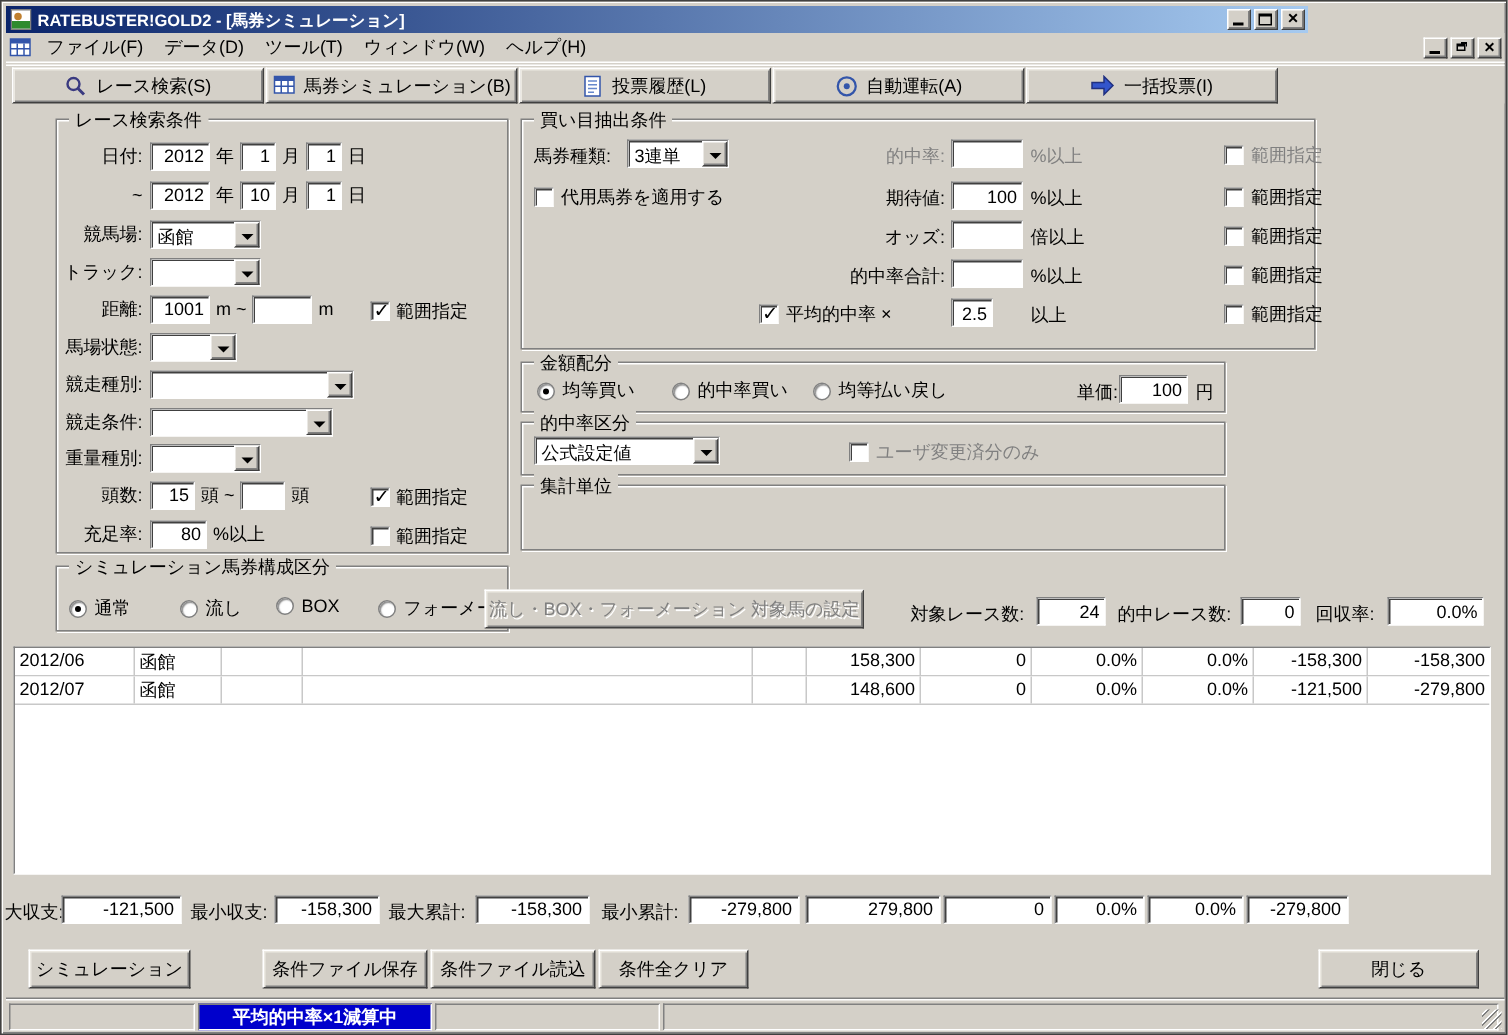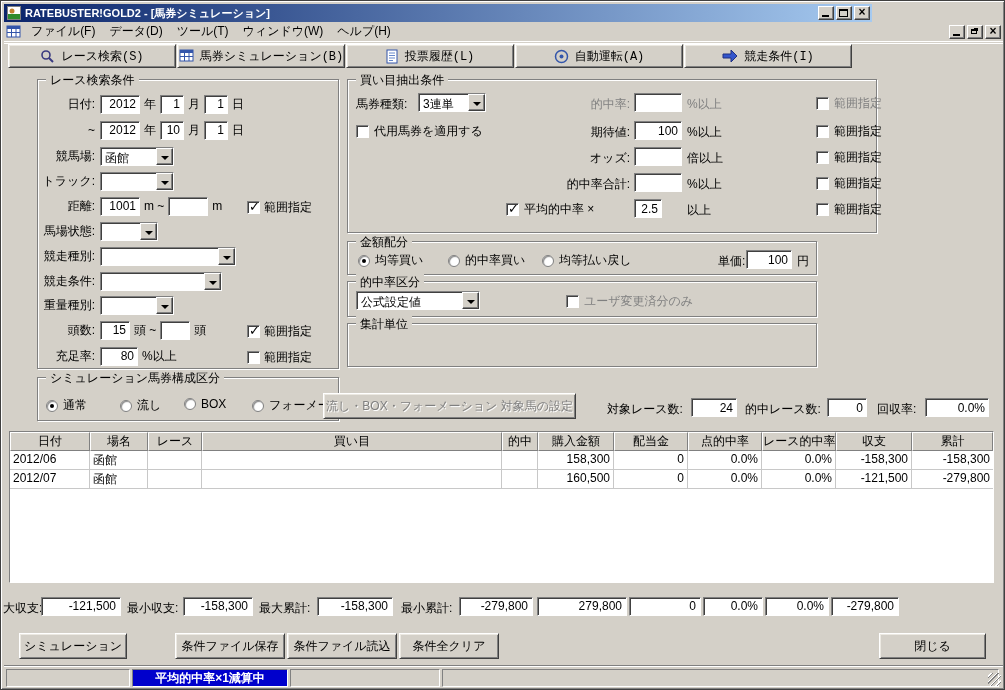--- a/index.html
+++ b/index.html
@@ -27,21 +27,21 @@
   .menubar { position:absolute; left:3px; top:21px; width:999px; height:20px; background:#d4d0c8;
              display:flex; align-items:center; padding:0 2px; border-bottom:1px solid #fff; }
   .mdiicon { width:18px; height:16px; display:flex; align-items:center; }
   .mitem { padding:2px 7px; white-space:nowrap; }
   .mspace { flex:1; }
   .mdibtn { width:16px; height:14px; margin-left:2px; background:#d4d0c8; position:relative;
             border:1px solid; border-color:#fff #404040 #404040 #fff; box-shadow: inset -1px -1px 0 #808080; }
 
   
   .toolbar { position:absolute; left:3px; top:42px; width:999px; height:26px; background:#d4d0c8;
-             border-top:1px solid #fff; display:flex; align-items:flex-start; padding-left:4px;font-family:Liberation Mono, monospace; }
+             border-top:1px solid #fff; display:flex; align-items:flex-end; padding-left:4px; }
   .tbtn { width:168px; height:24px; margin-right:1px; background:#d4d0c8;
           border:1px solid; border-color:#fff #404040 #404040 #fff;
           box-shadow: inset 1px 1px 0 #ece9e2, inset -1px -1px 0 #808080;
           display:flex; align-items:center; justify-content:center; gap:6px; white-space:nowrap; }
 
   
   .group { position:absolute; border:1px solid #808080; box-shadow: 1px 1px 0 #fff, inset 1px 1px 0 #fff; margin-left: 28px; }
   .legend { position:absolute; top:-8px; left:8px; background:#d4d0c8; padding:0 4px; white-space:nowrap; }
 
   
@@ -200,21 +200,21 @@
       <svg width="15" height="15" viewBox="0 0 15 15">
           <circle cx="7.5" cy="7.5" r="6" fill="none" stroke="#3355aa" stroke-width="1.5"></circle>
           <circle cx="7.5" cy="7.5" r="2" fill="#3355aa"></circle>
         </svg>
       <span>自動運転(A)</span>
     </div>
     <div class="tbtn">
       <svg width="16" height="14" viewBox="0 0 16 14">
           <path d="M1 5 h8 v-4 l6 6 -6 6 v-4 h-8 z" fill="#3355cc" stroke="#203080"></path>
         </svg>
-      <span>競走条件(I)</span>
+      <span>一括投票(I)</span>
     </div>
   </div>
 
   <div class="group" style="left:8px; top:78px; width:302px; height:290px">
     <span class="legend">レース検索条件</span>
 
     <div class="grow" style="top:14px">
       <span class="glbl">日付:</span>
       <input class="tfield num" style="width: 40px;" value="2012">
       <span class="unit">年</span>
@@ -446,53 +446,40 @@
 
   <button class="btn grayed" style="position:absolute; left:322px; top:392px; width:253px; height:26px">流し・BOX・フォーメーション 対象馬の設定</button>
   <span class="plbl2" style="left:606px; top:400px">対象レース数:</span>
   <input class="tfield num pf2" style="left: 690px; top: 397px; width: 46px;" value="24">
   <span class="plbl2" style="left:744px; top:400px">的中レース数:</span>
   <input class="tfield num pf2" style="left: 826px; top: 397px; width: 40px;" value="0">
   <span class="plbl2" style="left:876px; top:400px">回収率:</span>
   <input class="tfield num pf2" style="left: 924px; top: 397px; width: 64px;" value="0.0%">
 
   <div class="tbl">
-    <div class="thead">
-      <span class="th c0">日付</span>
-      <span class="th c1">場名</span>
-      <span class="th c2">レース</span>
-      <span class="th c3">買い目</span>
-      <span class="th c4">的中</span>
-      <span class="th c5">購入金額</span>
-      <span class="th c6">配当金</span>
-      <span class="th c7">点的中率</span>
-      <span class="th c8">レース的中率</span>
-      <span class="th c9">収支</span>
-      <span class="th c10">累計</span>
-    </div>
     <div class="trow">
       <span class="td c0 al">2012/06</span>
       <span class="td c1 al">函館</span>
       <span class="td c2"></span>
       <span class="td c3"></span>
       <span class="td c4"></span>
       <span class="td c5 ar">158,300</span>
       <span class="td c6 ar">0</span>
       <span class="td c7 ar">0.0%</span>
       <span class="td c8 ar">0.0%</span>
       <span class="td c9 ar">-158,300</span>
       <span class="td c10 ar">-158,300</span>
     </div>
     <div class="trow">
       <span class="td c0 al">2012/07</span>
       <span class="td c1 al">函館</span>
       <span class="td c2"></span>
       <span class="td c3"></span>
       <span class="td c4"></span>
-      <span class="td c5 ar">160,500</span>
+      <span class="td c5 ar">148,600</span>
       <span class="td c6 ar">0</span>
       <span class="td c7 ar">0.0%</span>
       <span class="td c8 ar">0.0%</span>
       <span class="td c9 ar">-121,500</span>
       <span class="td c10 ar">-279,800</span>
     </div>
   </div>
 
   <span class="slbl" style="left:2px">大収支:</span>
   <span class="sbox" style="left:40px; width:80px">-121,500</span>

